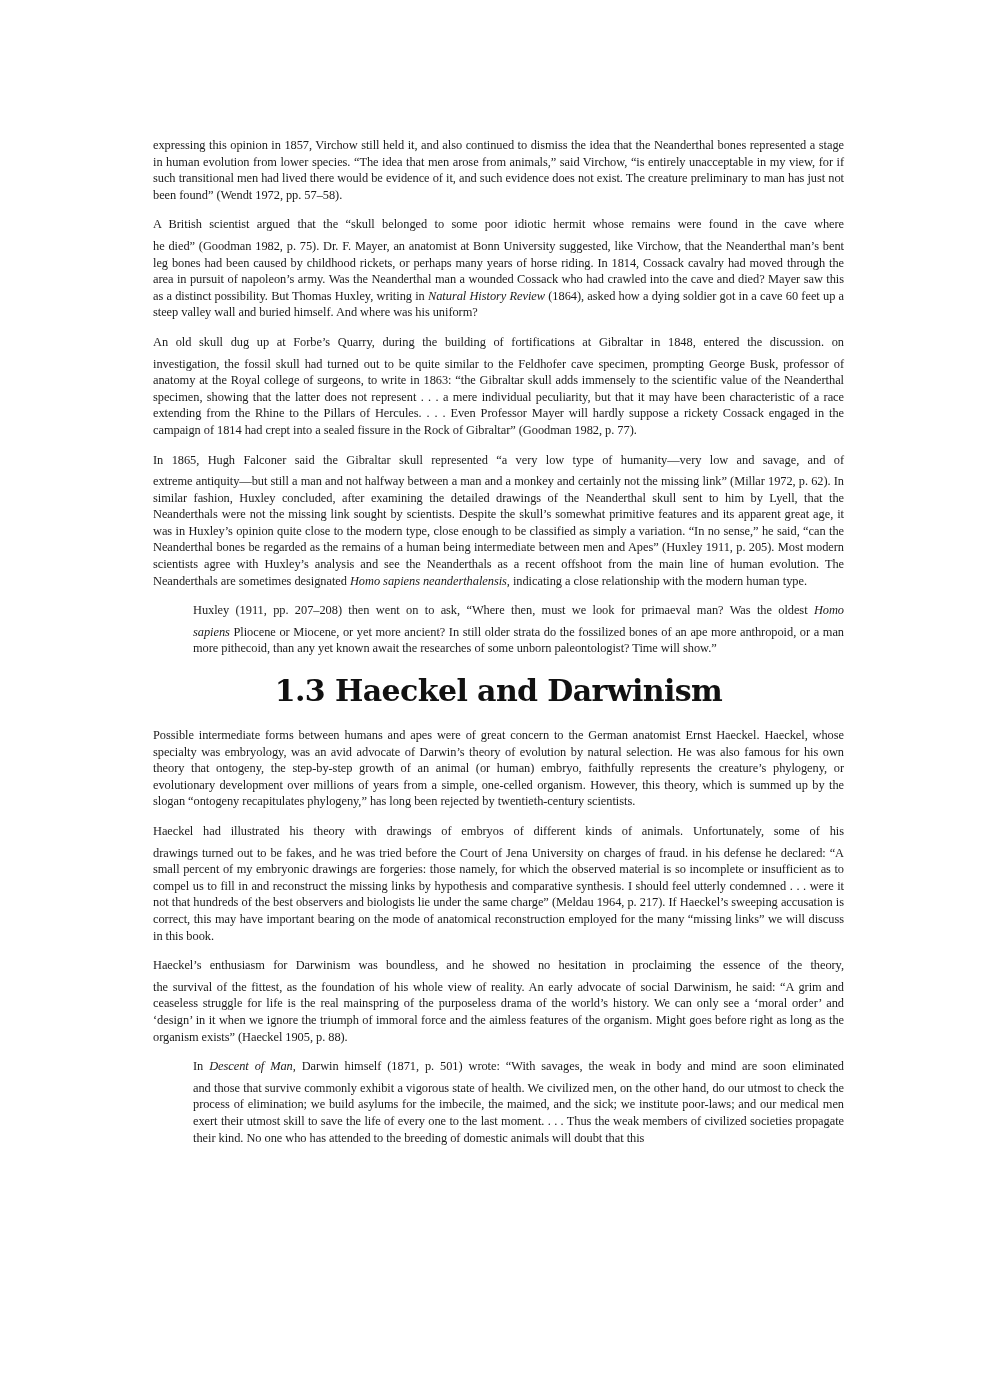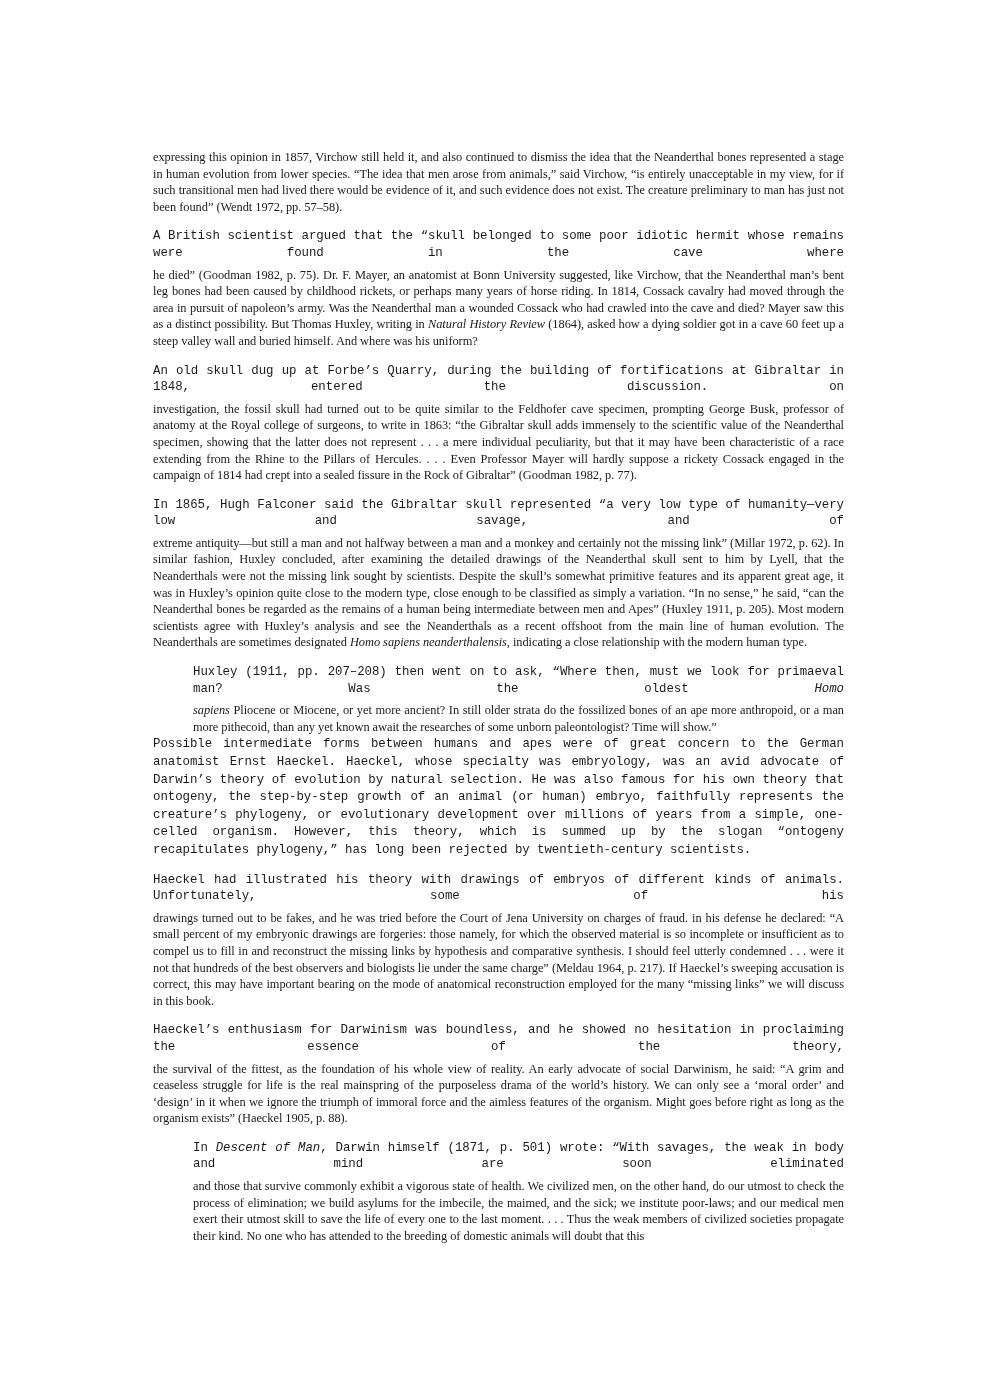--- a/index.html
+++ b/index.html
@@ -11,36 +11,35 @@
     width: 1000px;
     height: 1400px;
     position: relative;
     overflow: hidden;
     font-family: "Liberation Serif", "DejaVu Serif", serif;
     color: #1a1a1a;
   }
   .page {
     position: absolute;
     left: 153px;
-    top: 149px;
+    top: 137px;
     width: 691px;
   }
   .para {
     font-size: 12.4px;
     line-height: 16.6px;
     text-align: justify;
     margin: 0 0 13px 0;
     letter-spacing: -0.05px;
   }
   .para .first {
     display: block;
     text-align: justify;
     text-align-last: justify;
     margin-bottom: 5px;
-    font-family: Liberation Mono, monospace;
   }
   .para.indent .first {
     text-indent: 67px;
     margin-bottom: 0;
   }
   .para.last {
     margin-bottom: 0;
     margin-left: 40px;
   }
   .heading {
@@ -73,20 +72,21 @@
   </p>
 
   <p class="para">
     <span class="first">In 1865, Hugh Falconer said the Gibraltar skull represented “a very low type of humanity—very low and savage, and of</span><span>extreme antiquity—but still a man and not halfway between a man and a monkey and certainly not the missing link” (Millar 1972, p. 62). In similar fashion, Huxley concluded, after examining the detailed drawings of the Neanderthal skull sent to him by Lyell, that the Neanderthals were not the missing link sought by scientists. Despite the skull’s somewhat primitive features and its apparent great age, it was in Huxley’s opinion quite close to the modern type, close enough to be classified as simply a variation. “In no sense,” he said, “can the Neanderthal bones be regarded as the remains of a human being intermediate between men and Apes” (Huxley 1911, p. 205). Most modern scientists agree with Huxley’s analysis and see the Neanderthals as a recent offshoot from the main line of human evolution. The Neanderthals are sometimes designated </span><i>Homo sapiens neanderthalensis</i><span>, indicating a close relationship with the modern human type.</span>
   </p>
 
   <p class="para last">
     <span class="first"><span>Huxley (1911, pp. 207–208) then went on to ask, “Where then, must we look for primaeval man? Was the oldest </span><i>Homo</i></span><i>sapiens</i><span> Pliocene or Miocene, or yet more ancient? In still older strata do the fossilized bones of an ape more anthropoid, or a man more pithecoid, than any yet known await the researches of some unborn paleontologist? Time will show.”</span>
   </p>
 
+  <h2 class="heading">1.3 Haeckel and Darwinism</h2>
 
   <p class="para indent">
     <span class="first" style="display:inline; text-align-last:auto;">Possible intermediate forms between humans and apes were of great concern to the German anatomist Ernst Haeckel. Haeckel, whose specialty was embryology, was an avid advocate of Darwin’s theory of evolution by natural selection. He was also famous for his own theory that ontogeny, the step-by-step growth of an animal (or human) embryo, faithfully represents the creature’s phylogeny, or evolutionary development over millions of years from a simple, one-celled organism. However, this theory, which is summed up by the slogan “ontogeny recapitulates phylogeny,” has long been rejected by twentieth-century scientists.</span>
   </p>
 
   <p class="para">
     <span class="first">Haeckel had illustrated his theory with drawings of embryos of different kinds of animals. Unfortunately, some of his</span><span>drawings turned out to be fakes, and he was tried before the Court of Jena University on charges of fraud. in his defense he declared: “A small percent of my embryonic drawings are forgeries: those namely, for which the observed material is so incomplete or insufficient as to compel us to fill in and reconstruct the missing links by hypothesis and comparative synthesis. I should feel utterly condemned . . . were it not that hundreds of the best observers and biologists lie under the same charge” (Meldau 1964, p. 217). If Haeckel’s sweeping accusation is correct, this may have important bearing on the mode of anatomical reconstruction employed for the many “missing links” we will discuss in this book.</span>
   </p>
 
   <p class="para">

